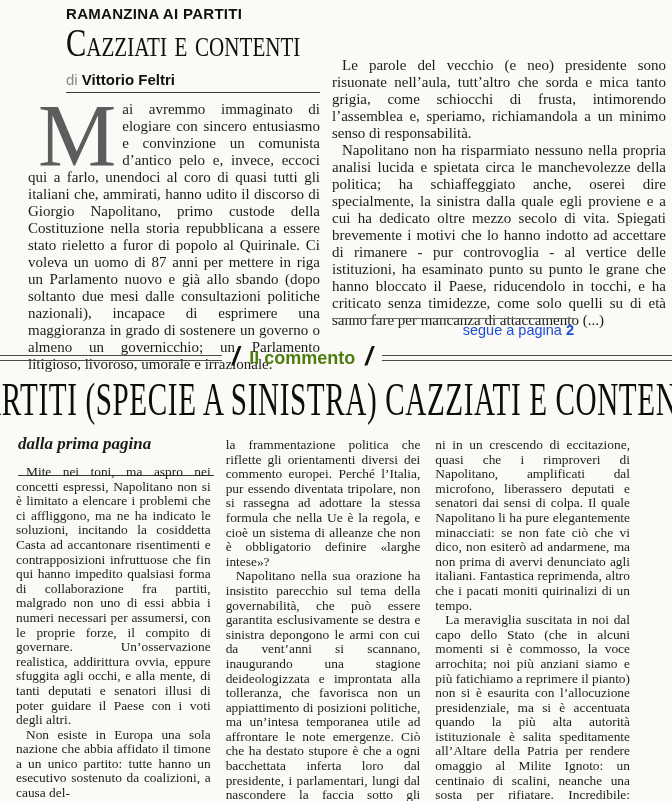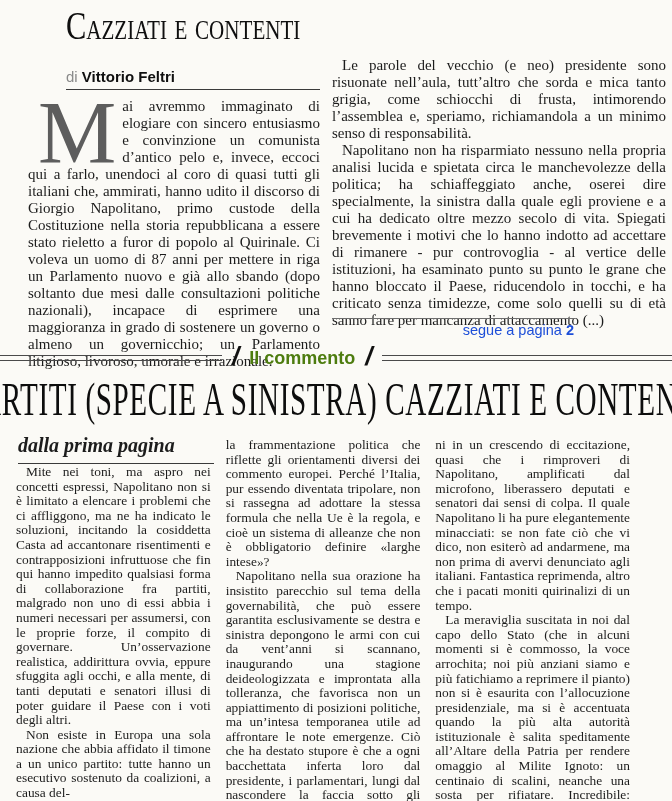--- a/index.html
+++ b/index.html
@@ -21,21 +21,21 @@
     color: #111;
   }
   .article-title {
     margin-left: 38px; margin-top: 2px;
     font-variant: small-caps;
     font-size: 39px; line-height: 38px;
     transform: scaleX(.78); transform-origin: left center;
     white-space: nowrap; color: #0f0f0f;
   }
   .byline {
-    margin-left: 38px; margin-top: 23px;
+    margin-left: 38px; margin-top: 9px;
     font-family: "Liberation Sans", sans-serif;
     font-size: 15px;
     border-bottom: 1px solid #3a3a3a;
     padding-bottom: 4px;
   }
   .byline .di { color: #8a8a8a; font-weight: normal; }
   .byline .name { font-weight: bold; color: #0f0f0f; }
 
   .body-text { font-size: 15px; line-height: 17px; text-align: justify; }
   .top-left-col .body-text { margin-top: 8px; }
@@ -85,35 +85,36 @@
     position: absolute; left: 50%; top: 0;
     white-space: nowrap;
     font-size: 47px; line-height: 50px; font-weight: normal;
     letter-spacing: 1px; color: #0d0d0d;
     transform: translateX(-50%) scaleX(.62);
     margin: 0;
   }
 
   .dateline {
     position: absolute; left: 18px; top: 434px; width: 196px;
-    font-weight: bold; font-style: italic; font-size: 20px;
-    border-bottom: 1px solid #3a3a3a; padding-bottom: 6px;
+    font-weight: bold; font-style: italic; font-size: 17px;
+    border-bottom: 1px solid #3a3a3a; padding-bottom: 21px;
   }
 
   .columns {
     position: absolute; left: 16px; top: 438px; width: 614px;
     display: flex; gap: 15px;
   }
   .col { width: 195px; font-size: 13.4px; line-height: 14.6px; text-align: justify; }
   .col-1 { padding-top: 27px; }
 </style>
 </head>
 <body>
 
 <section class="top-left-col">
+  <div class="kicker">RAMANZINA AI PARTITI</div>
   <div class="article-title">Cazziati e contenti</div>
   <div class="byline">
     <span class="di">di</span>
     <span class="name">Vittorio Feltri</span>
   </div>
   <div class="body-text">
     <span class="dropcap">M</span>
     <p>ai avremmo immaginato di elogiare con sincero entusiasmo e convinzione un comunista d’antico pelo e, invece, eccoci qui a farlo, unendoci al coro di quasi tutti gli italiani che, ammirati, hanno udito il discorso di Giorgio Napolitano, primo custode della Costituzione nella storia repubblicana a essere stato rieletto a furor di popolo al Quirinale. Ci voleva un uomo di 87 anni per mettere in riga un Parlamento nuovo e già allo sbando (dopo soltanto due mesi dalle consultazioni politiche nazionali), incapace di esprimere una maggioranza in grado di sostenere un governo o almeno un governicchio; un Parlamento litigioso, livoroso, umorale e irrazionale.</p>
   </div>
 </section>

